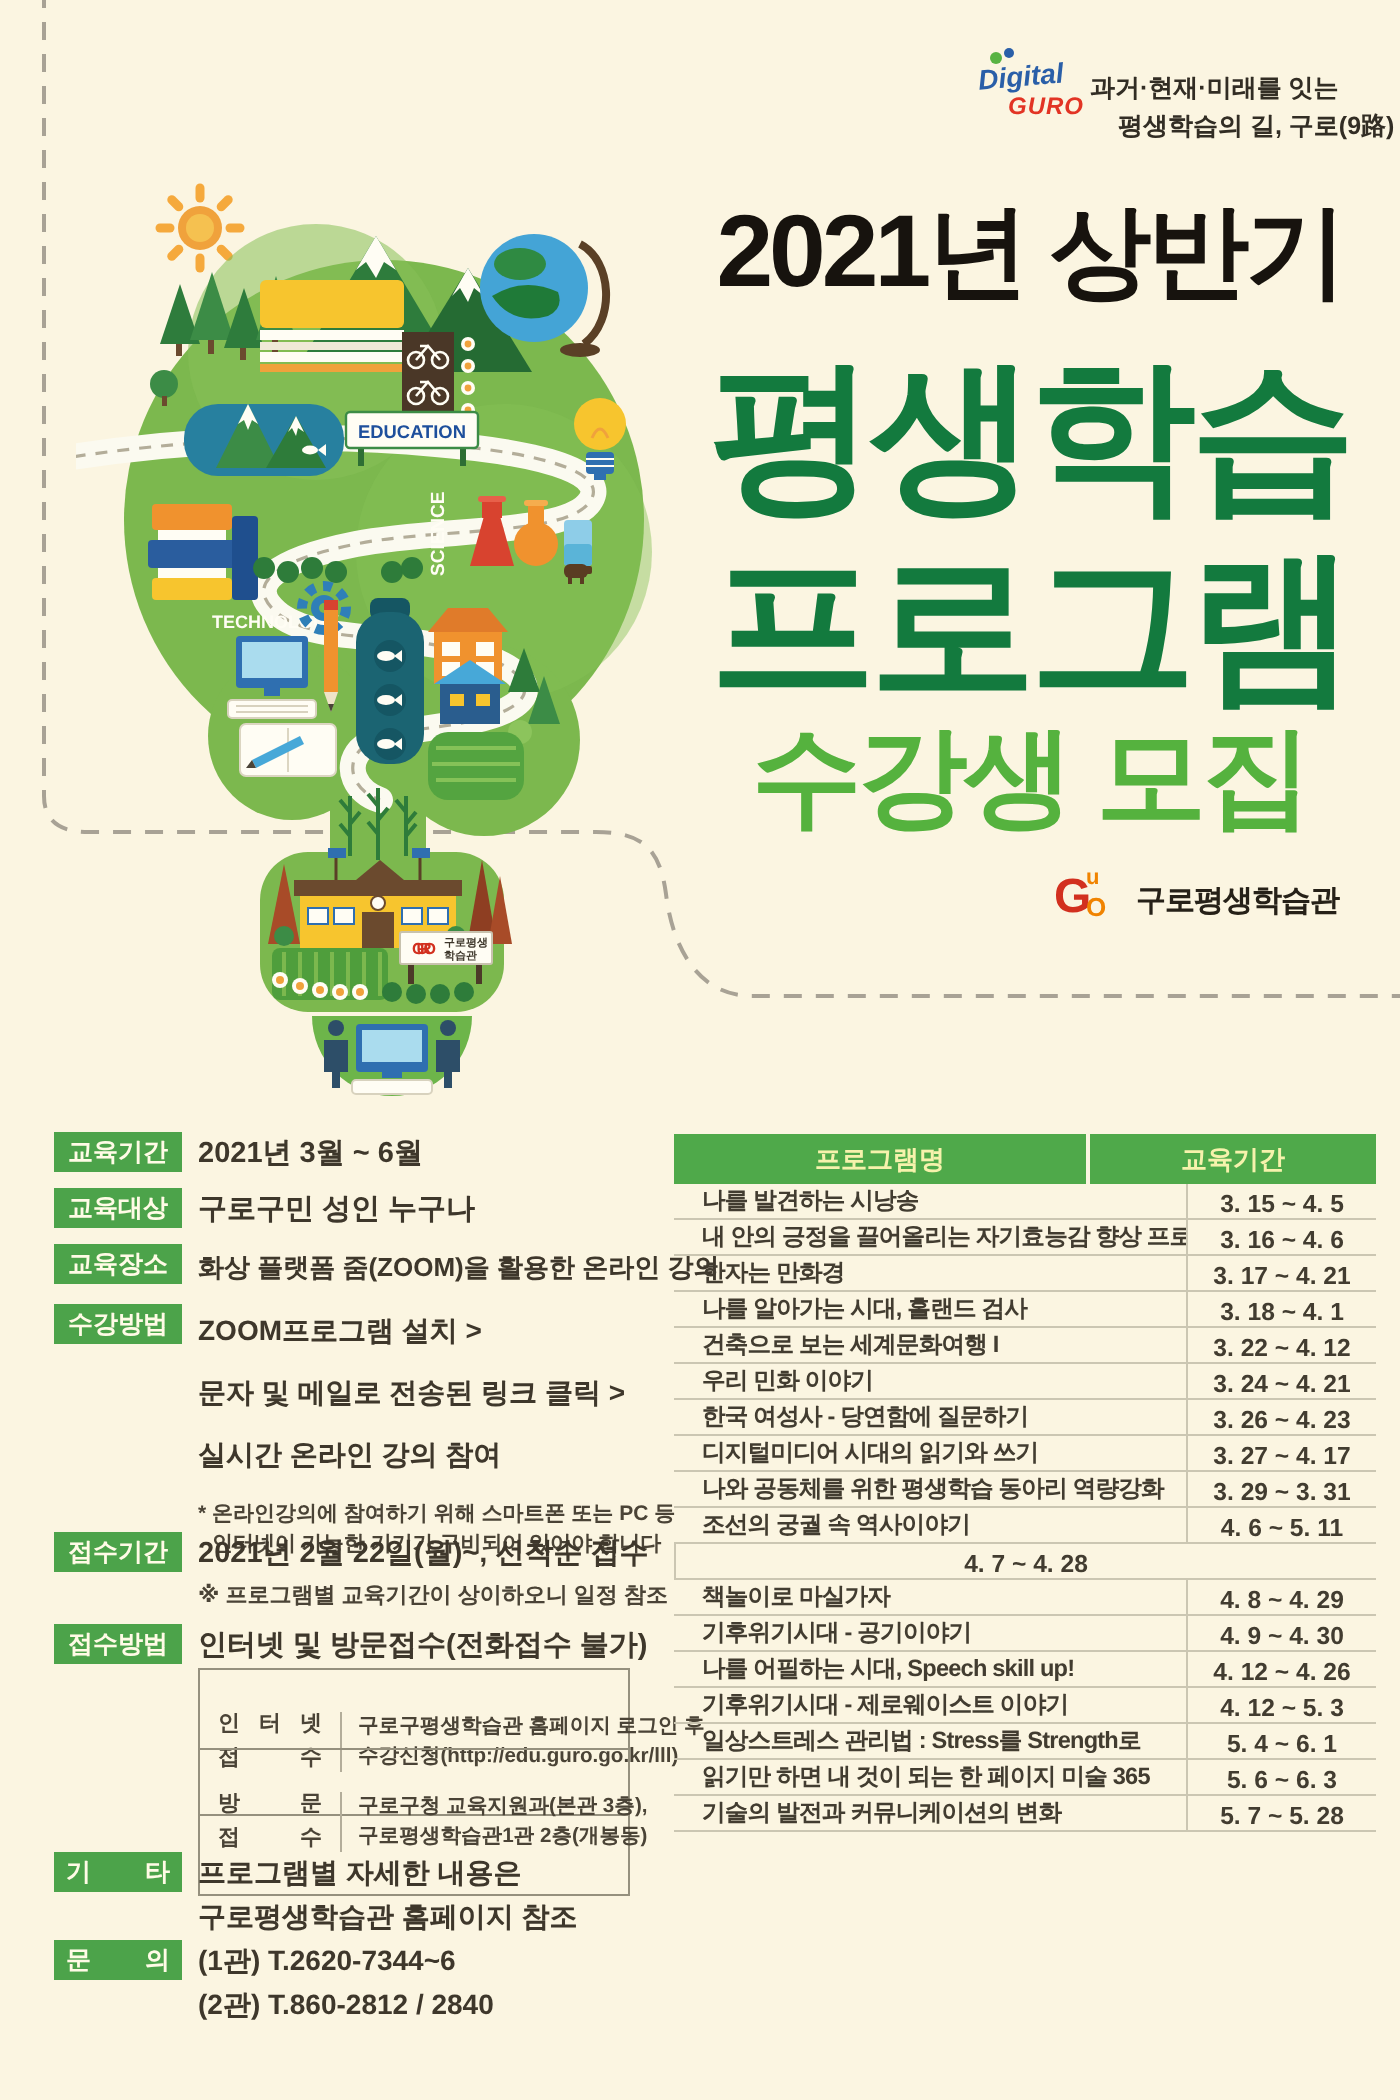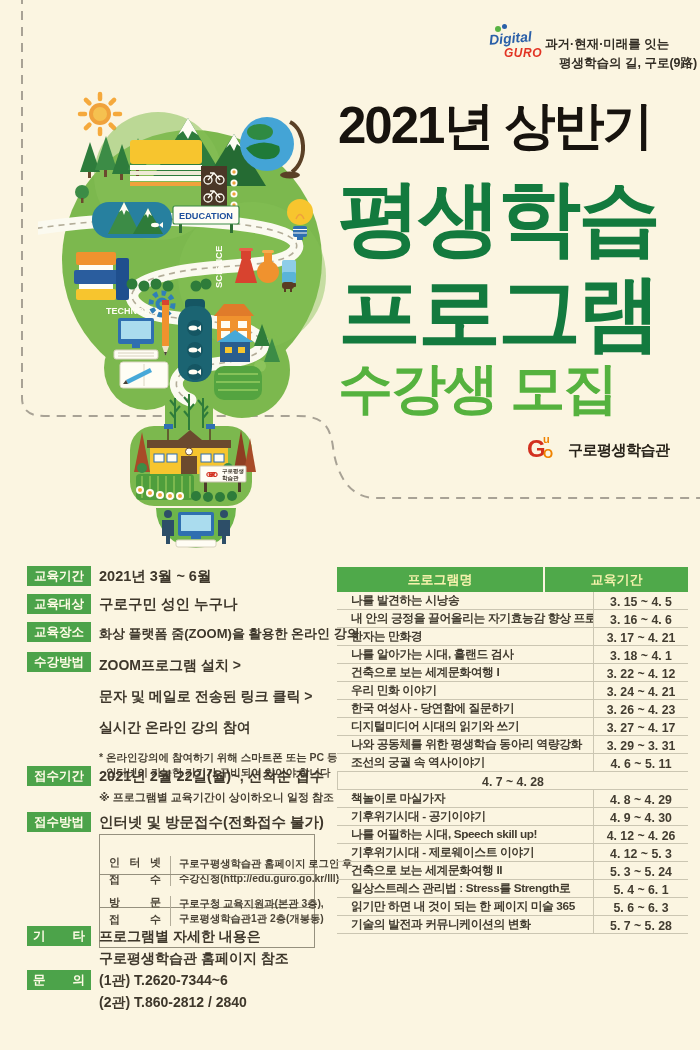--- a/index.html
+++ b/index.html
@@ -14,21 +14,21 @@
 
   
   #dg-logo{left:487px;top:28px;width:58px;height:38px;}
   #dg-digital{position:absolute;left:2px;top:2px;font-style:italic;font-weight:700;font-size:14px;color:#2a5fa8;transform:rotate(-5deg);}
   #dg-guro{position:absolute;left:17px;top:18px;font-style:italic;font-weight:900;font-size:12px;color:#e23424;letter-spacing:.5px;}
   .dg-dot{position:absolute;border-radius:50%;}
   #tagline{left:545px;top:35px;font-size:12.5px;font-weight:800;color:#322d24;line-height:1.5;white-space:nowrap;}
   #tagline .l2{text-indent:14px;}
 
   
-  .title-line{left:338px;width:354px;text-align:left;font-weight:900;white-space:nowrap;}
+  .title-line{left:338px;width:354px;text-align:center;font-weight:900;white-space:nowrap;}
   #t1{top:92px;font-size:51px;letter-spacing:-2px;color:#17130e;}
   #t2{top:163px;font-size:83px;letter-spacing:-3px;color:#137a3e;}
   #t3{top:258px;font-size:83px;letter-spacing:-3px;color:#137a3e;}
   #t4{top:352px;font-size:55px;letter-spacing:-2px;color:#55b23e;}
 
   
   #org{left:527px;top:436px;display:flex;align-items:center;gap:8px;}
   #org-mark{position:relative;width:33px;height:28px;}
   #org-mark .g{position:absolute;left:0;top:-1px;font-size:24px;font-weight:900;color:#d2301f;}
   #org-mark .u{position:absolute;left:16px;top:-3px;font-size:11px;font-weight:900;color:#f08300;}
@@ -556,24 +556,20 @@
       <div class="prow">
         <div class="pname">나를 어필하는 시대, Speech skill up!</div>
         <div class="pdate">4. 12 ~ 4. 26</div>
       </div>
 
       <div class="prow">
         <div class="pname">기후위기시대 - 제로웨이스트 이야기</div>
         <div class="pdate">4. 12 ~ 5. 3</div>
       </div>
 
-      <div class="prow">
-        <div class="pname">건축으로 보는 세계문화여행 II</div>
-        <div class="pdate">5. 3 ~ 5. 24</div>
-      </div>
 
       <div class="prow">
         <div class="pname">일상스트레스 관리법 : Stress를 Strength로</div>
         <div class="pdate">5. 4 ~ 6. 1</div>
       </div>
 
       <div class="prow">
         <div class="pname">읽기만 하면 내 것이 되는 한 페이지 미술 365</div>
         <div class="pdate">5. 6 ~ 6. 3</div>
       </div>

